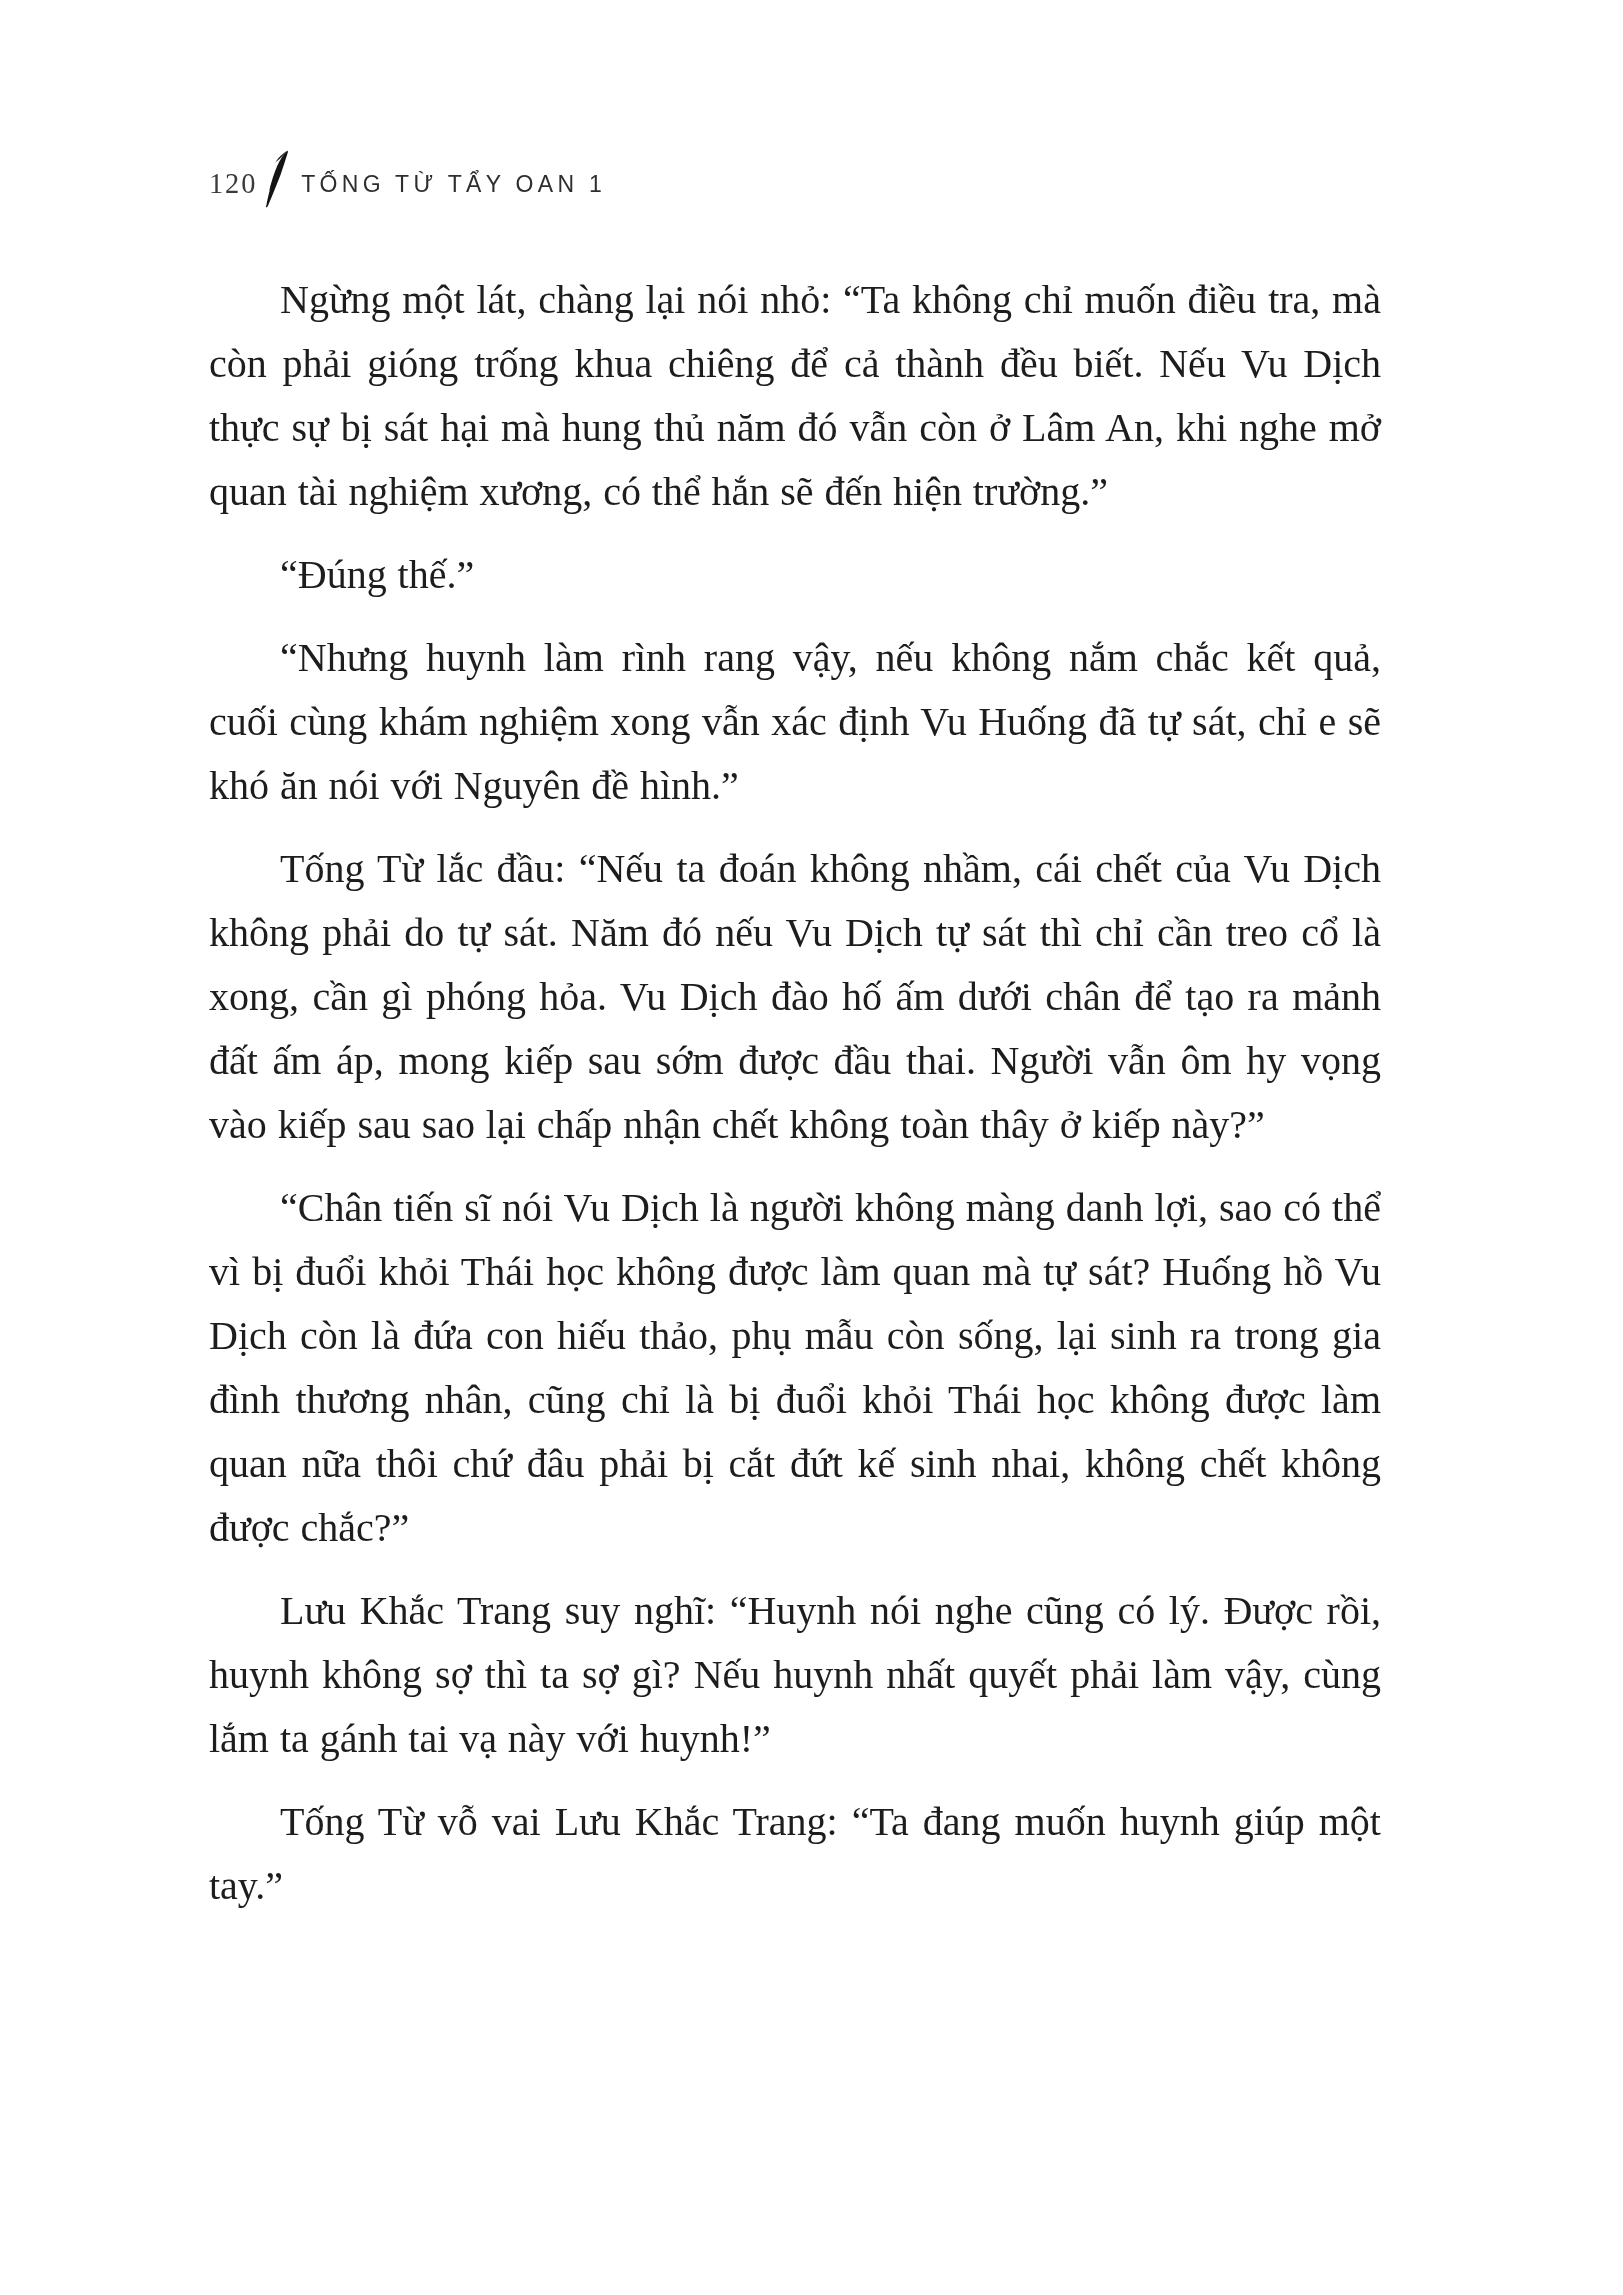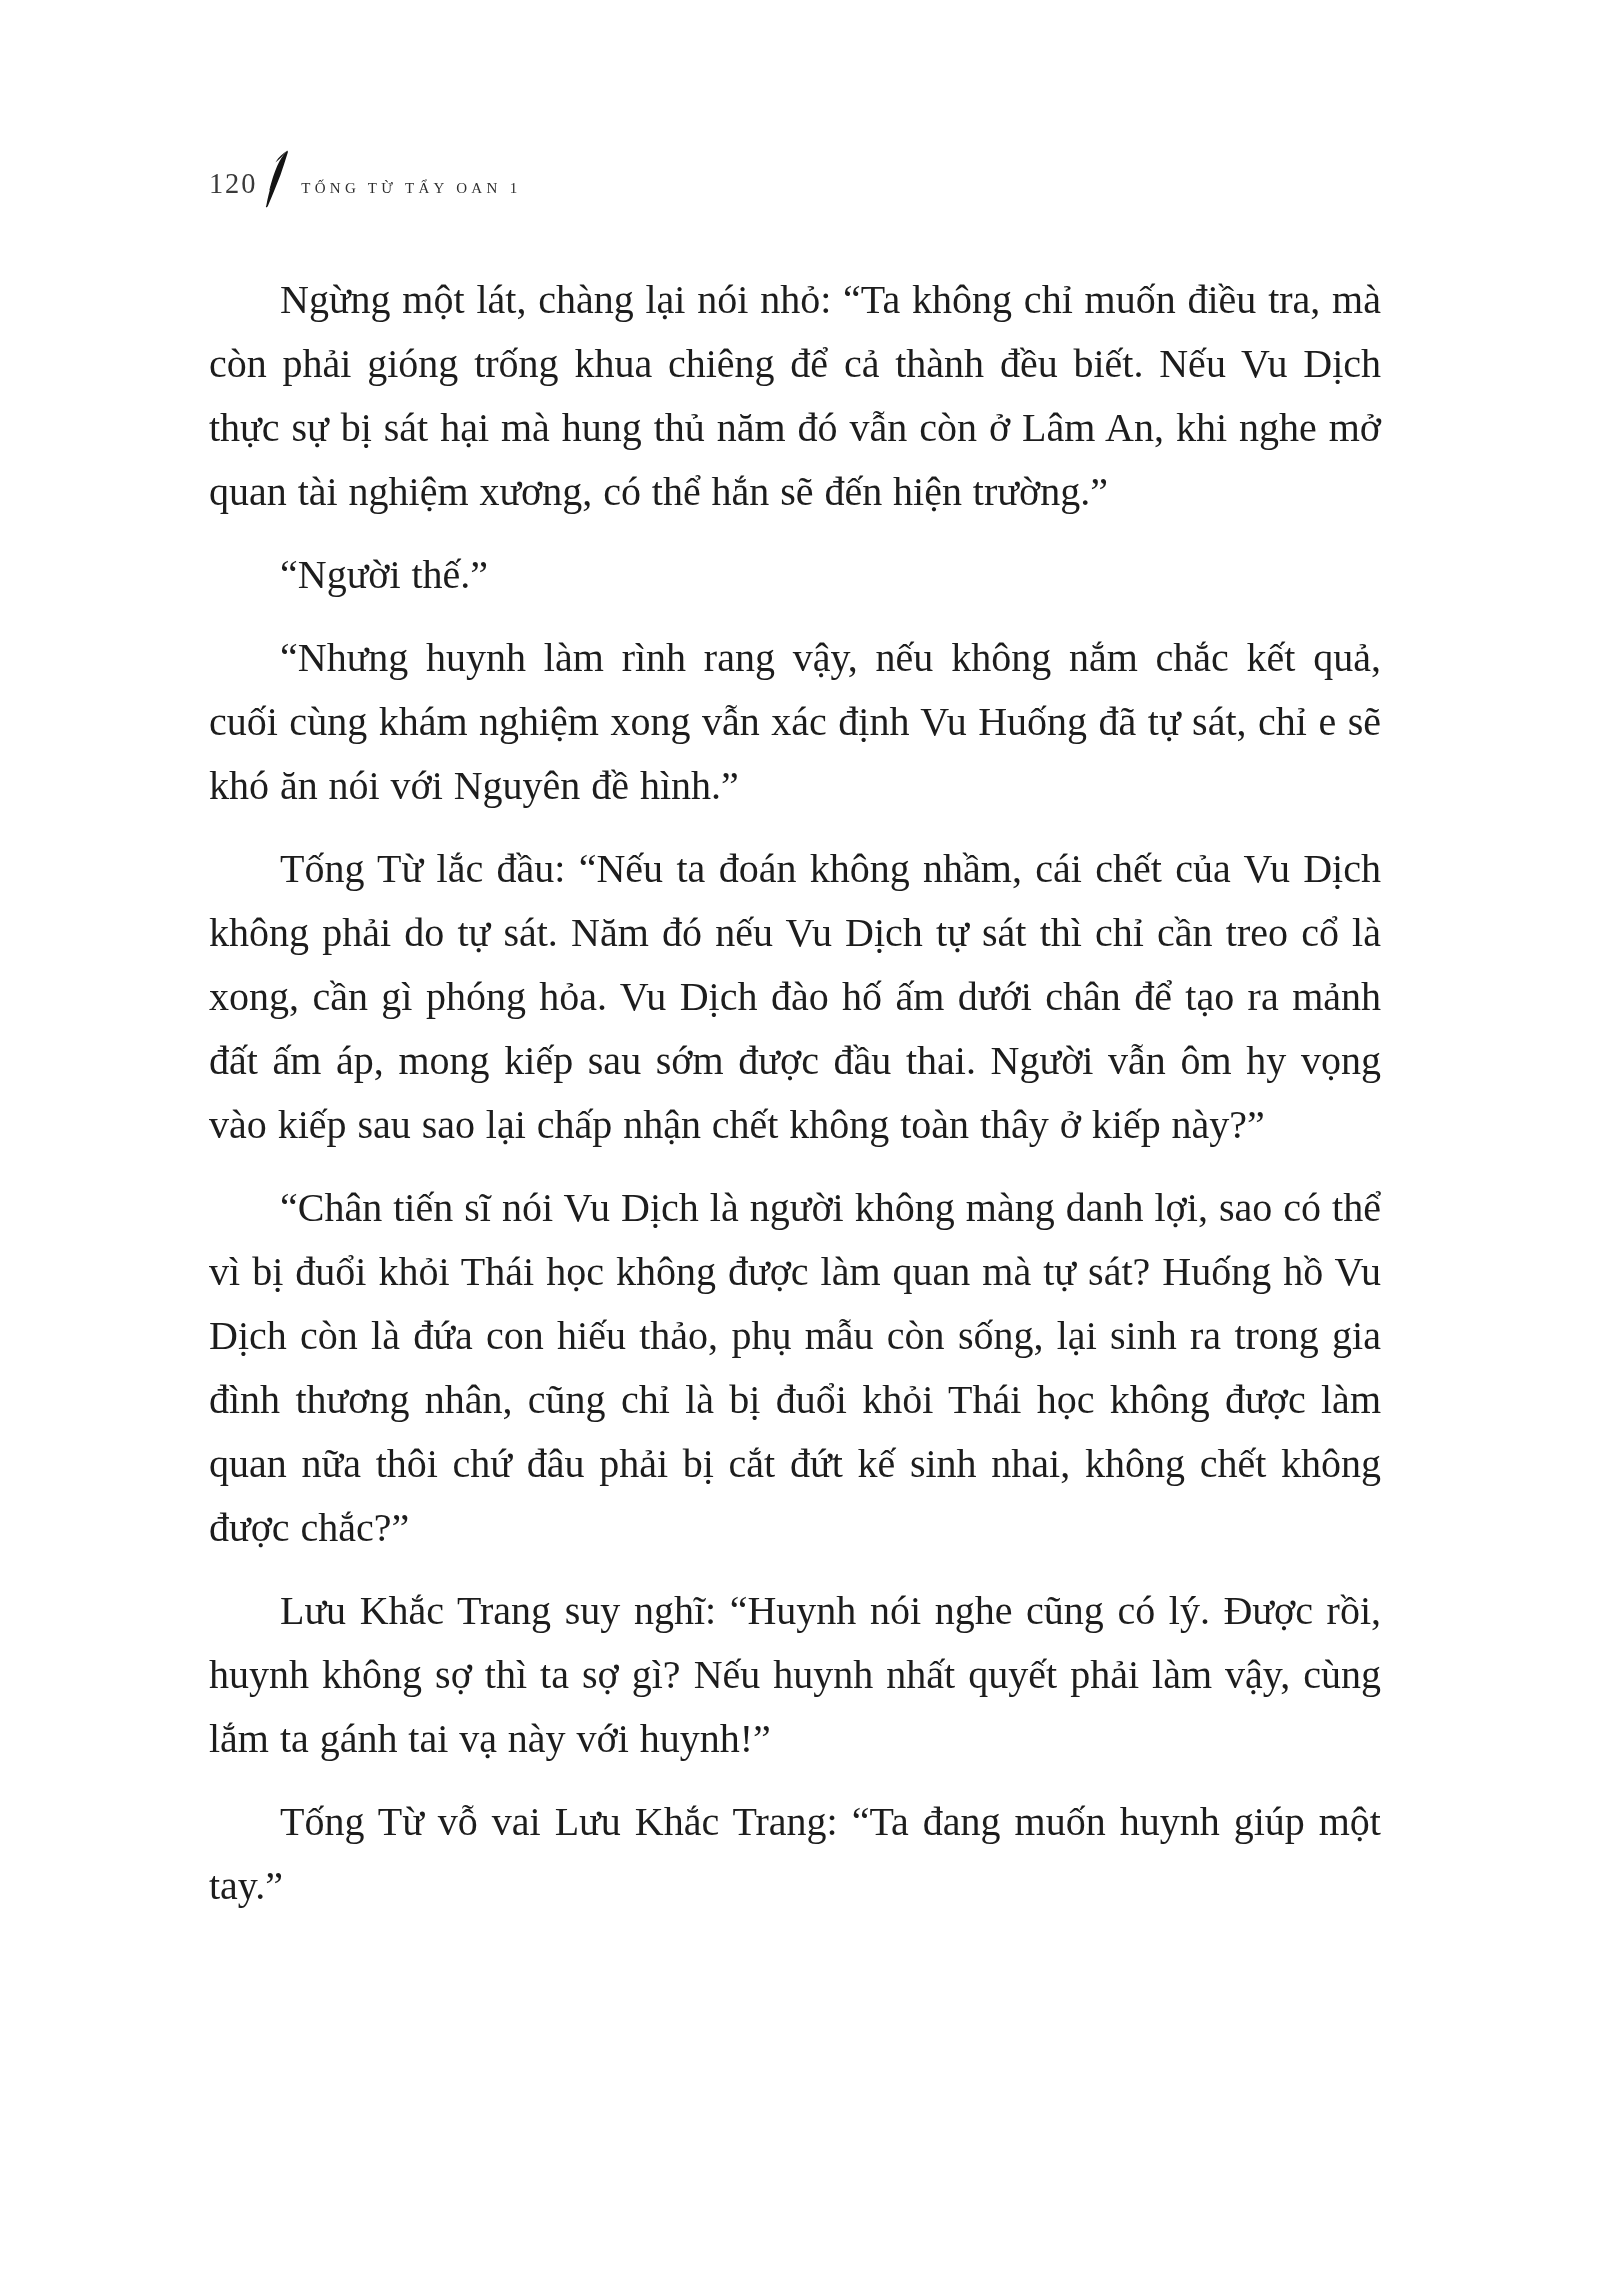--- a/index.html
+++ b/index.html
@@ -37,22 +37,22 @@
   .header-icon{
     display:inline-block;
     width:25px;height:61px;
     margin:0 12.3px 0 6.6px;
     position:relative;
     top:8.5px;
     flex:0 0 auto;
   }
   .header-icon svg{width:100%;height:100%;display:block;}
   .book-title{
-    font-family:Liberation Serif, serif;
-    font-size:15px;
+    font-family:Liberation Sans, sans-serif;
+    font-size:23px;
     letter-spacing:4.3px;
     line-height:1;
     padding-bottom:4.7px;
     color:#2e2e2e;
     white-space:nowrap;
   }
   .page-body{
     position:absolute;
     top:268px;
     left:209px;
@@ -80,21 +80,21 @@
         <path d="M40 0 C36 6 30 16 24 30 C17 46 10 64 4 96 C2 99 5 100 7 96 C14 80 22 60 29 42 C34 28 39 12 42 2 C42 0 41 -1 40 0 Z
                  M40 0 C34 4 26 10 20 20 C26 16 34 8 40 0 Z" fill="var(--icon)"></path>
         <path d="M39 1 C28 12 18 34 9 70 C14 62 22 46 29 30 C34 19 38 8 39 1 Z" fill="var(--icon)"></path>
       </svg>
     </span>
     <span class="book-title">TỐNG TỪ TẨY OAN 1</span>
   </header>
 
   <main class="page-body">
     <p class="para">Ngừng một lát, chàng lại nói nhỏ: “Ta không chỉ muốn điều tra, mà còn phải gióng trống khua chiêng để cả thành đều biết. Nếu Vu Dịch thực sự bị sát hại mà hung thủ năm đó vẫn còn ở Lâm An, khi nghe mở quan tài nghiệm xương, có thể hắn sẽ đến hiện trường.”</p>
-    <p class="para">“Người thế.”</p>
+    <p class="para">“Đúng thế.”</p>
     <p class="para">“Nhưng huynh làm rình rang vậy, nếu không nắm chắc kết quả, cuối cùng khám nghiệm xong vẫn xác định Vu Huống đã tự sát, chỉ e sẽ khó ăn nói với Nguyên đề hình.”</p>
     <p class="para">Tống Từ lắc đầu: “Nếu ta đoán không nhầm, cái chết của Vu Dịch không phải do tự sát. Năm đó nếu Vu Dịch tự sát thì chỉ cần treo cổ là xong, cần gì phóng hỏa. Vu Dịch đào hố ấm dưới chân để tạo ra mảnh đất ấm áp, mong kiếp sau sớm được đầu thai. Người vẫn ôm hy vọng vào kiếp sau sao lại chấp nhận chết không toàn thây ở kiếp này?”</p>
     <p class="para">“Chân tiến sĩ nói Vu Dịch là người không màng danh lợi, sao có thể vì bị đuổi khỏi Thái học không được làm quan mà tự sát? Huống hồ Vu Dịch còn là đứa con hiếu thảo, phụ mẫu còn sống, lại sinh ra trong gia đình thương nhân, cũng chỉ là bị đuổi khỏi Thái học không được làm quan nữa thôi chứ đâu phải bị cắt đứt kế sinh nhai, không chết không được chắc?”</p>
     <p class="para">Lưu Khắc Trang suy nghĩ: “Huynh nói nghe cũng có lý. Được rồi, huynh không sợ thì ta sợ gì? Nếu huynh nhất quyết phải làm vậy, cùng lắm ta gánh tai vạ này với huynh!”</p>
     <p class="para">Tống Từ vỗ vai Lưu Khắc Trang: “Ta đang muốn huynh giúp một tay.”</p>
   </main>
 
 </div>
 
 

